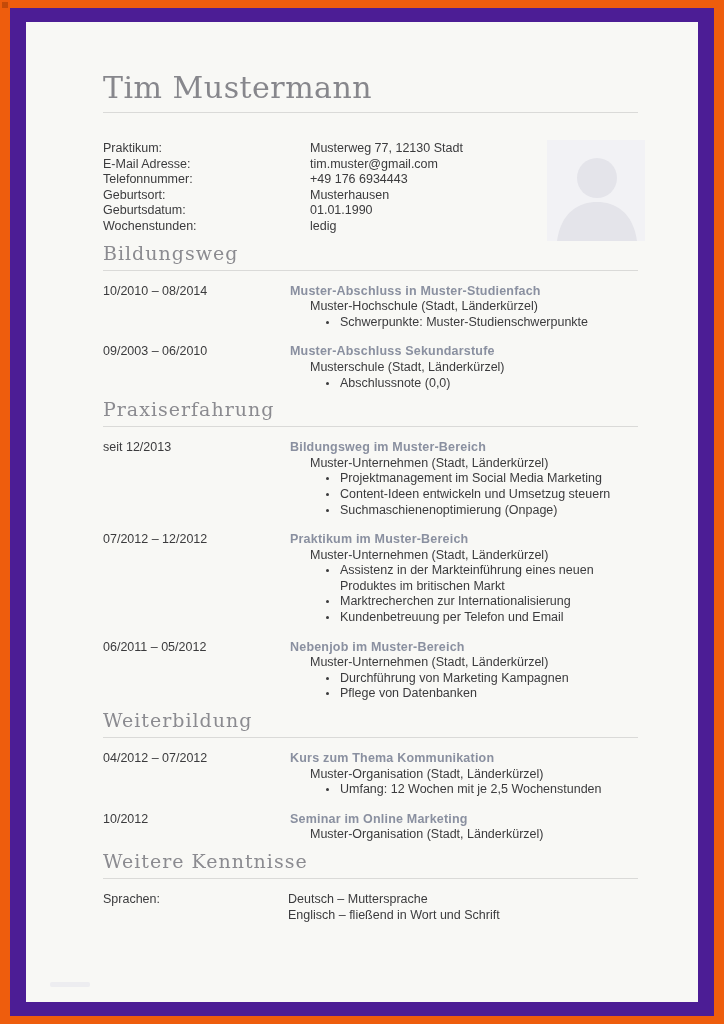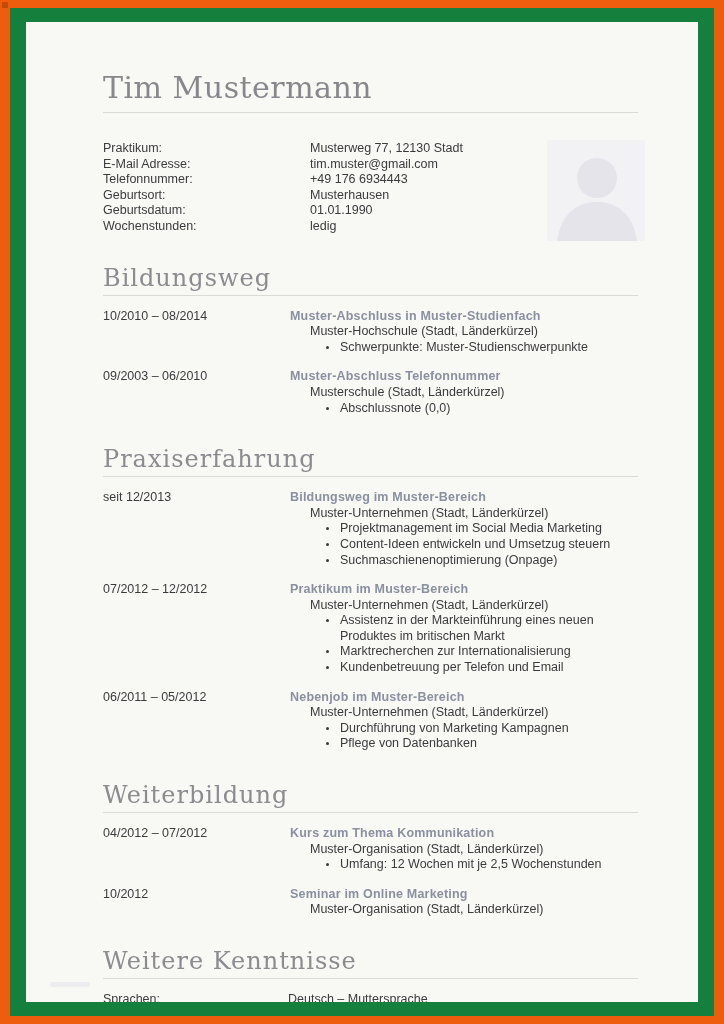--- a/index.html
+++ b/index.html
@@ -9,21 +9,21 @@
     position:relative;
     font-family:"Liberation Sans", sans-serif;
     -webkit-font-smoothing:antialiased;
   }
   .corner-dot{
     position:absolute;left:2px;top:2px;width:6px;height:6px;
     background:#c44a08;
   }
   .cream-mat{
     position:absolute;left:10px;top:8px;right:10px;bottom:8px;
-    background:#15803d;
+    background:#4c1d95;
   }
   .sheet{
     position:absolute;left:16px;top:14px;right:16px;bottom:14px;
     background:#f8f8f5;
     overflow:hidden;
   }
   .content{
     position:relative;
     padding:0 60px 0 77px; 
   }
@@ -51,24 +51,24 @@
   }
   .photo{
     position:absolute;
     left:521px;top:118px;width:98px;height:101px;
     background:#f2f2f5;
     overflow:hidden;
   }
   .photo svg{display:block;}
   
   h2.section-title{
-    margin:30px 0 0 0;
+    margin:5px 0 0 0;
     font-family:"DejaVu Serif", serif;
     font-weight:400;
-    font-size:24px;
+    font-size:19px;
     line-height:27px;
     color:#8b8b90;
     letter-spacing:1px;
   }
   .section .rule{margin-top:3px;}
   .entry{display:flex;margin-top:14px;justify-content:flex-end;}
   .entry:first-of-type{margin-top:13px;}
   .e-date{width:187px;flex:0 0 187px;}
   .e-body{flex:1;}
   .e-title{
@@ -155,21 +155,21 @@
             <div class="e-org txt">Muster-Hochschule (Stadt, Länderkürzel)</div>
             <ul class="bullets">
               <li>Schwerpunkte: Muster-Studienschwerpunkte</li>
             </ul>
           </div>
         </div>
 
         <div class="entry">
           <div class="e-date txt">09/2003 – 06/2010</div>
           <div class="e-body">
-            <div class="e-title">Muster-Abschluss Telefonnummer</div>
+            <div class="e-title">Muster-Abschluss Sekundarstufe</div>
             <div class="e-org txt">Musterschule (Stadt, Länderkürzel)</div>
             <ul class="bullets">
               <li>Abschlussnote (0,0)</li>
             </ul>
           </div>
         </div>
       </div>
 
       <div class="section">
         <h2 class="section-title">Praxiserfahrung</h2>

